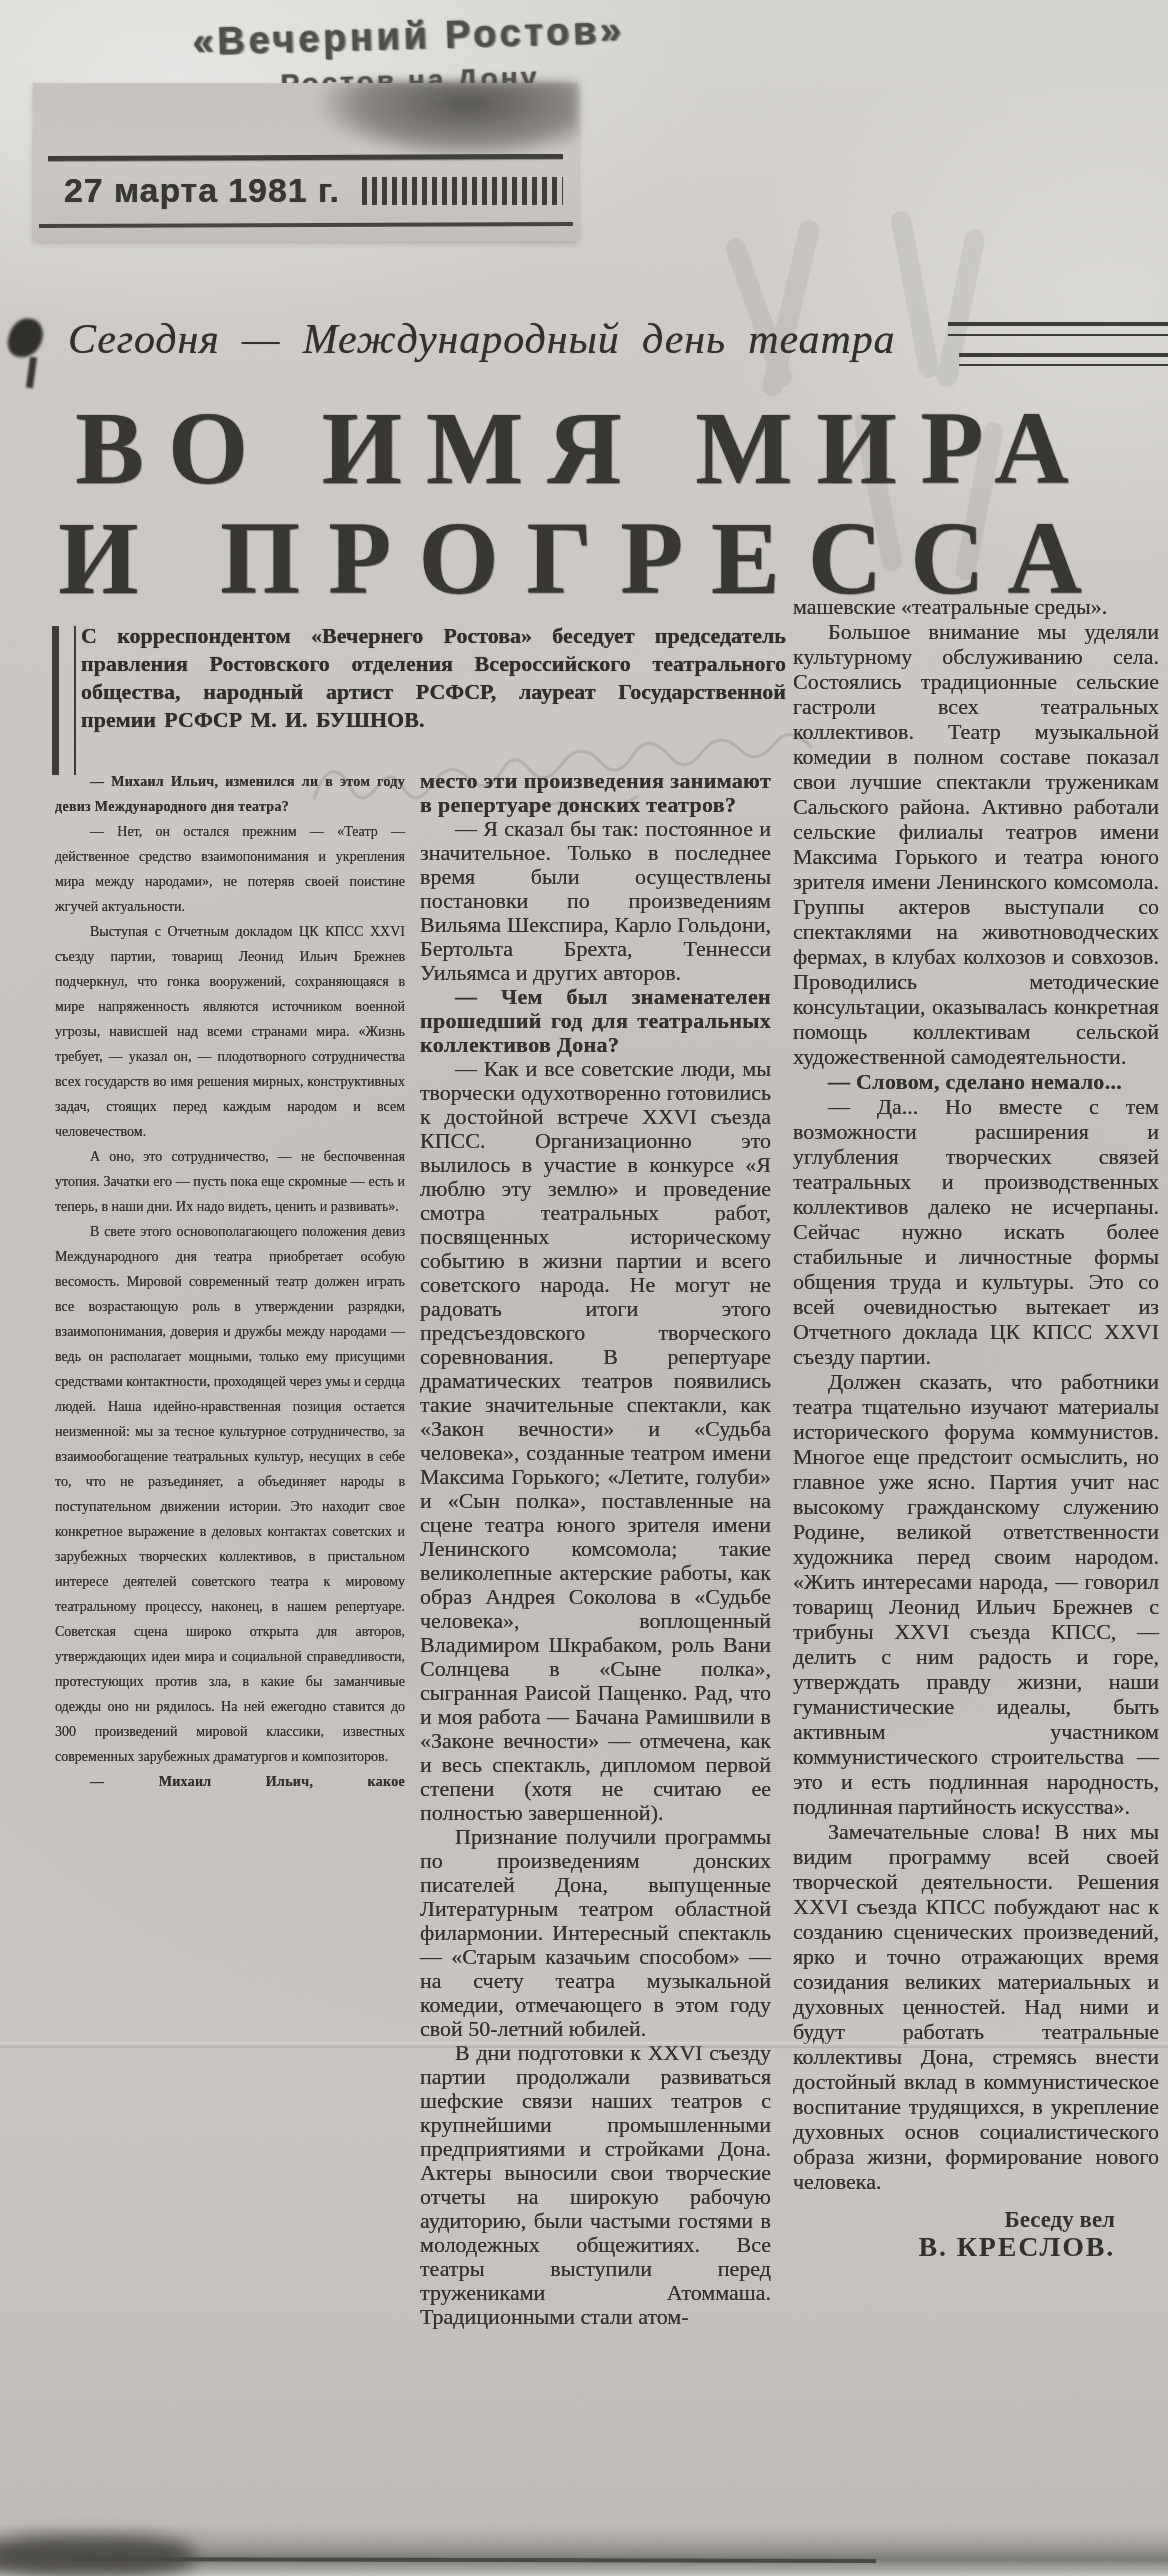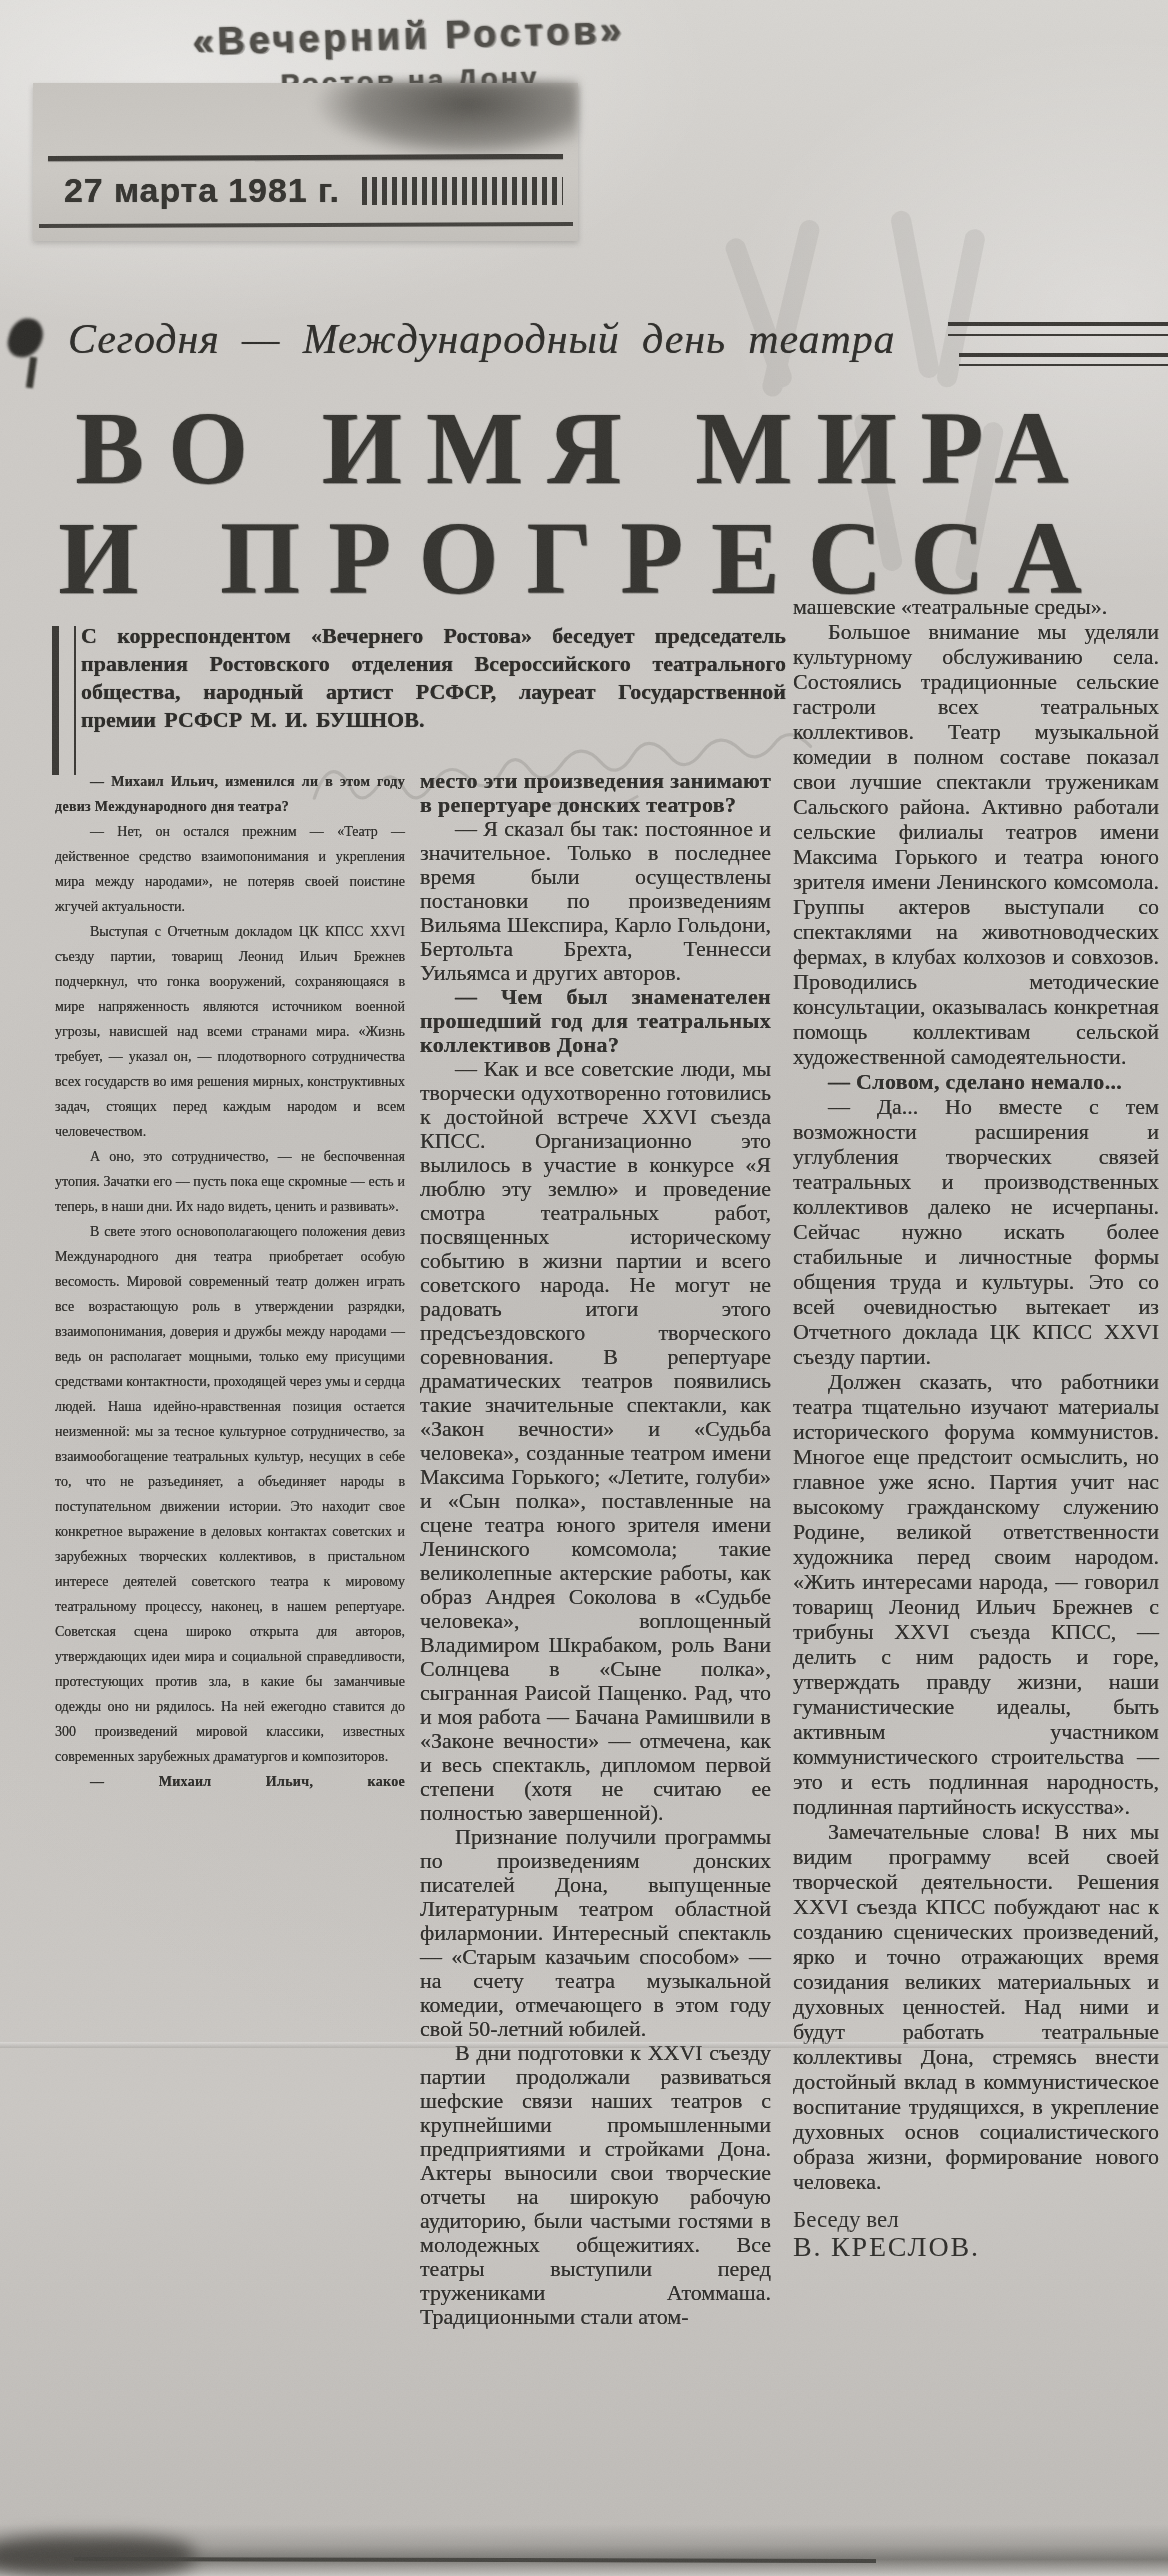--- a/index.html
+++ b/index.html
@@ -64,21 +64,21 @@
   
   .col{text-align:justify;color:#2e2d2a;}
   .col p{margin:0;text-indent:35px;text-shadow:0 0 0.6px rgba(46,45,42,.85);
     hyphens:auto;-webkit-hyphens:auto;overflow-wrap:break-word;}
   .col p.noindent{text-indent:0;}
   .col p.bold{font-weight:bold;letter-spacing:0.3px;}
   .col p.stretch{text-align-last:justify;}
   .col1{left:55px;top:769px;width:350px;font-size:14px;line-height:25px;}
   .col2{left:420px;top:769px;width:351px;font-size:22px;line-height:24px;}
   .col3{left:793px;top:594px;width:366px;font-size:22px;line-height:25px;}
-  .byline{margin-top:13px;padding-right:44px;text-align:left;font-weight:normal;text-indent:0;}
+  .byline{margin-top:13px;padding-right:44px;text-align:right;font-weight:bold;text-indent:0;}
   .byline .b1{font-size:23px;}
   .byline .b2{font-size:28px;letter-spacing:1.8px;margin-top:1.8px;}
   
   .crease{left:0;top:2042px;width:1168px;height:6.4px;
     background:linear-gradient(180deg,rgba(255,255,255,.30),rgba(88,86,82,.18));}
   .bottom-line{left:74px;top:2558px;width:802px;height:3.7px;background:#454440;
     transform:rotate(.15deg);}
   .bottom-band{left:0;top:2524px;width:1168px;height:52px;
     background:linear-gradient(180deg,rgba(130,128,124,0) 0%,rgba(130,128,124,.45) 40%,#7b7975 68%,#c6c4c0 100%);}
   .bottom-blob{left:-18.4px;top:2536px;width:212px;height:40px;background:#4b4945;

